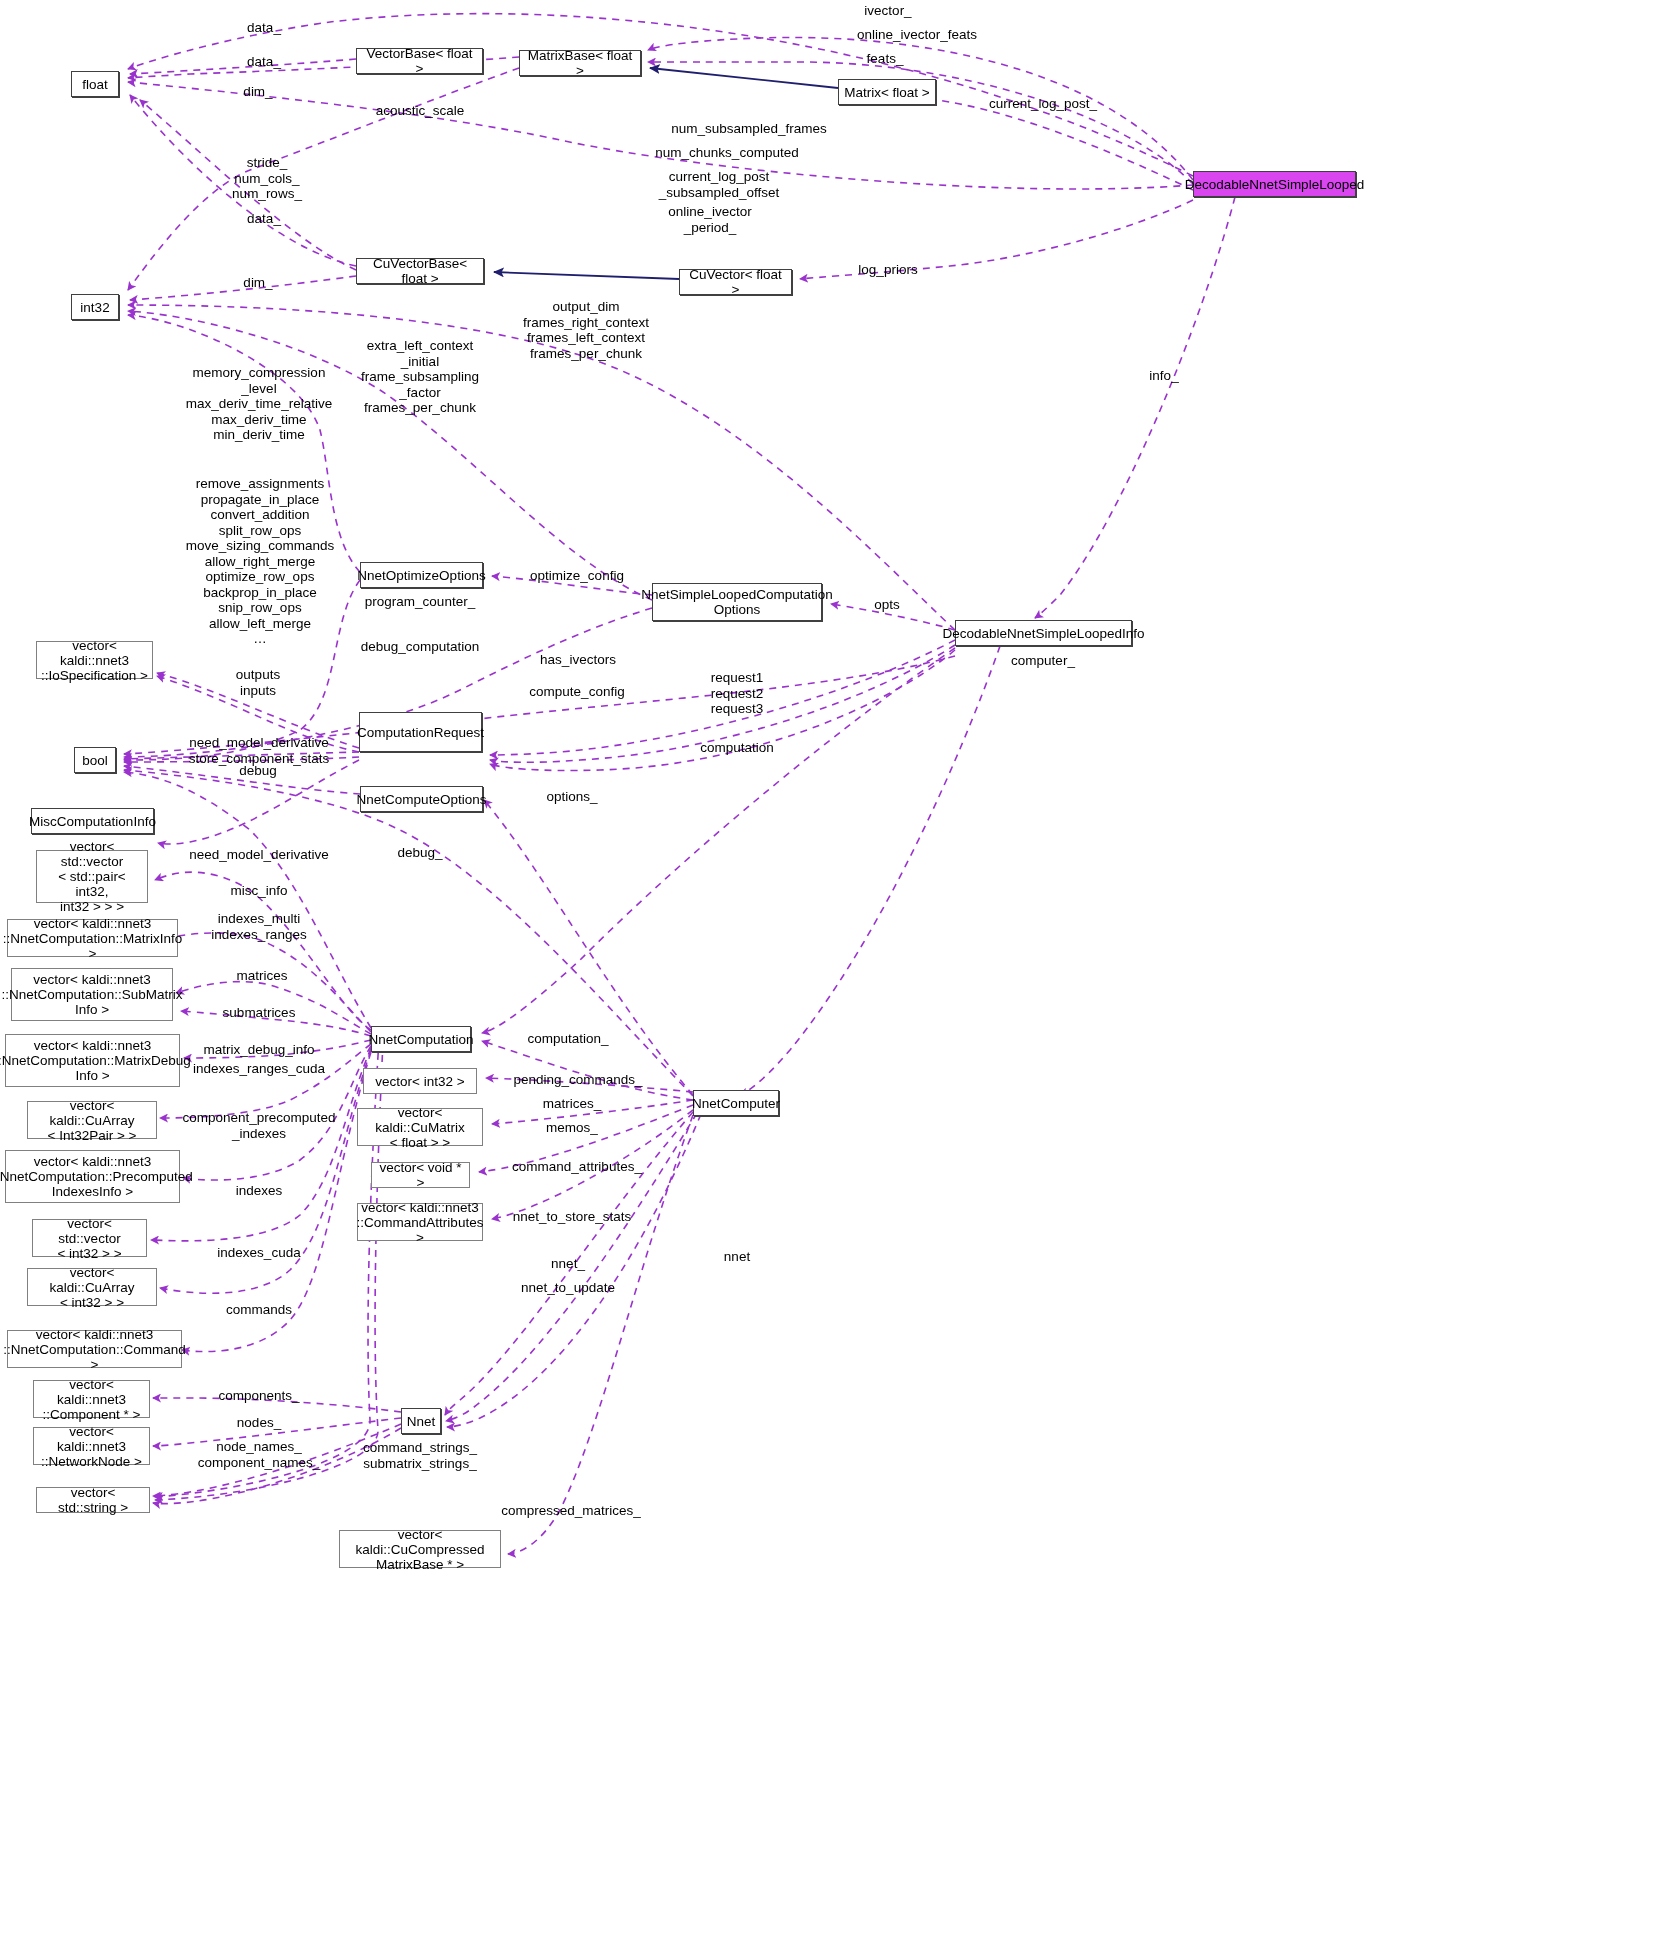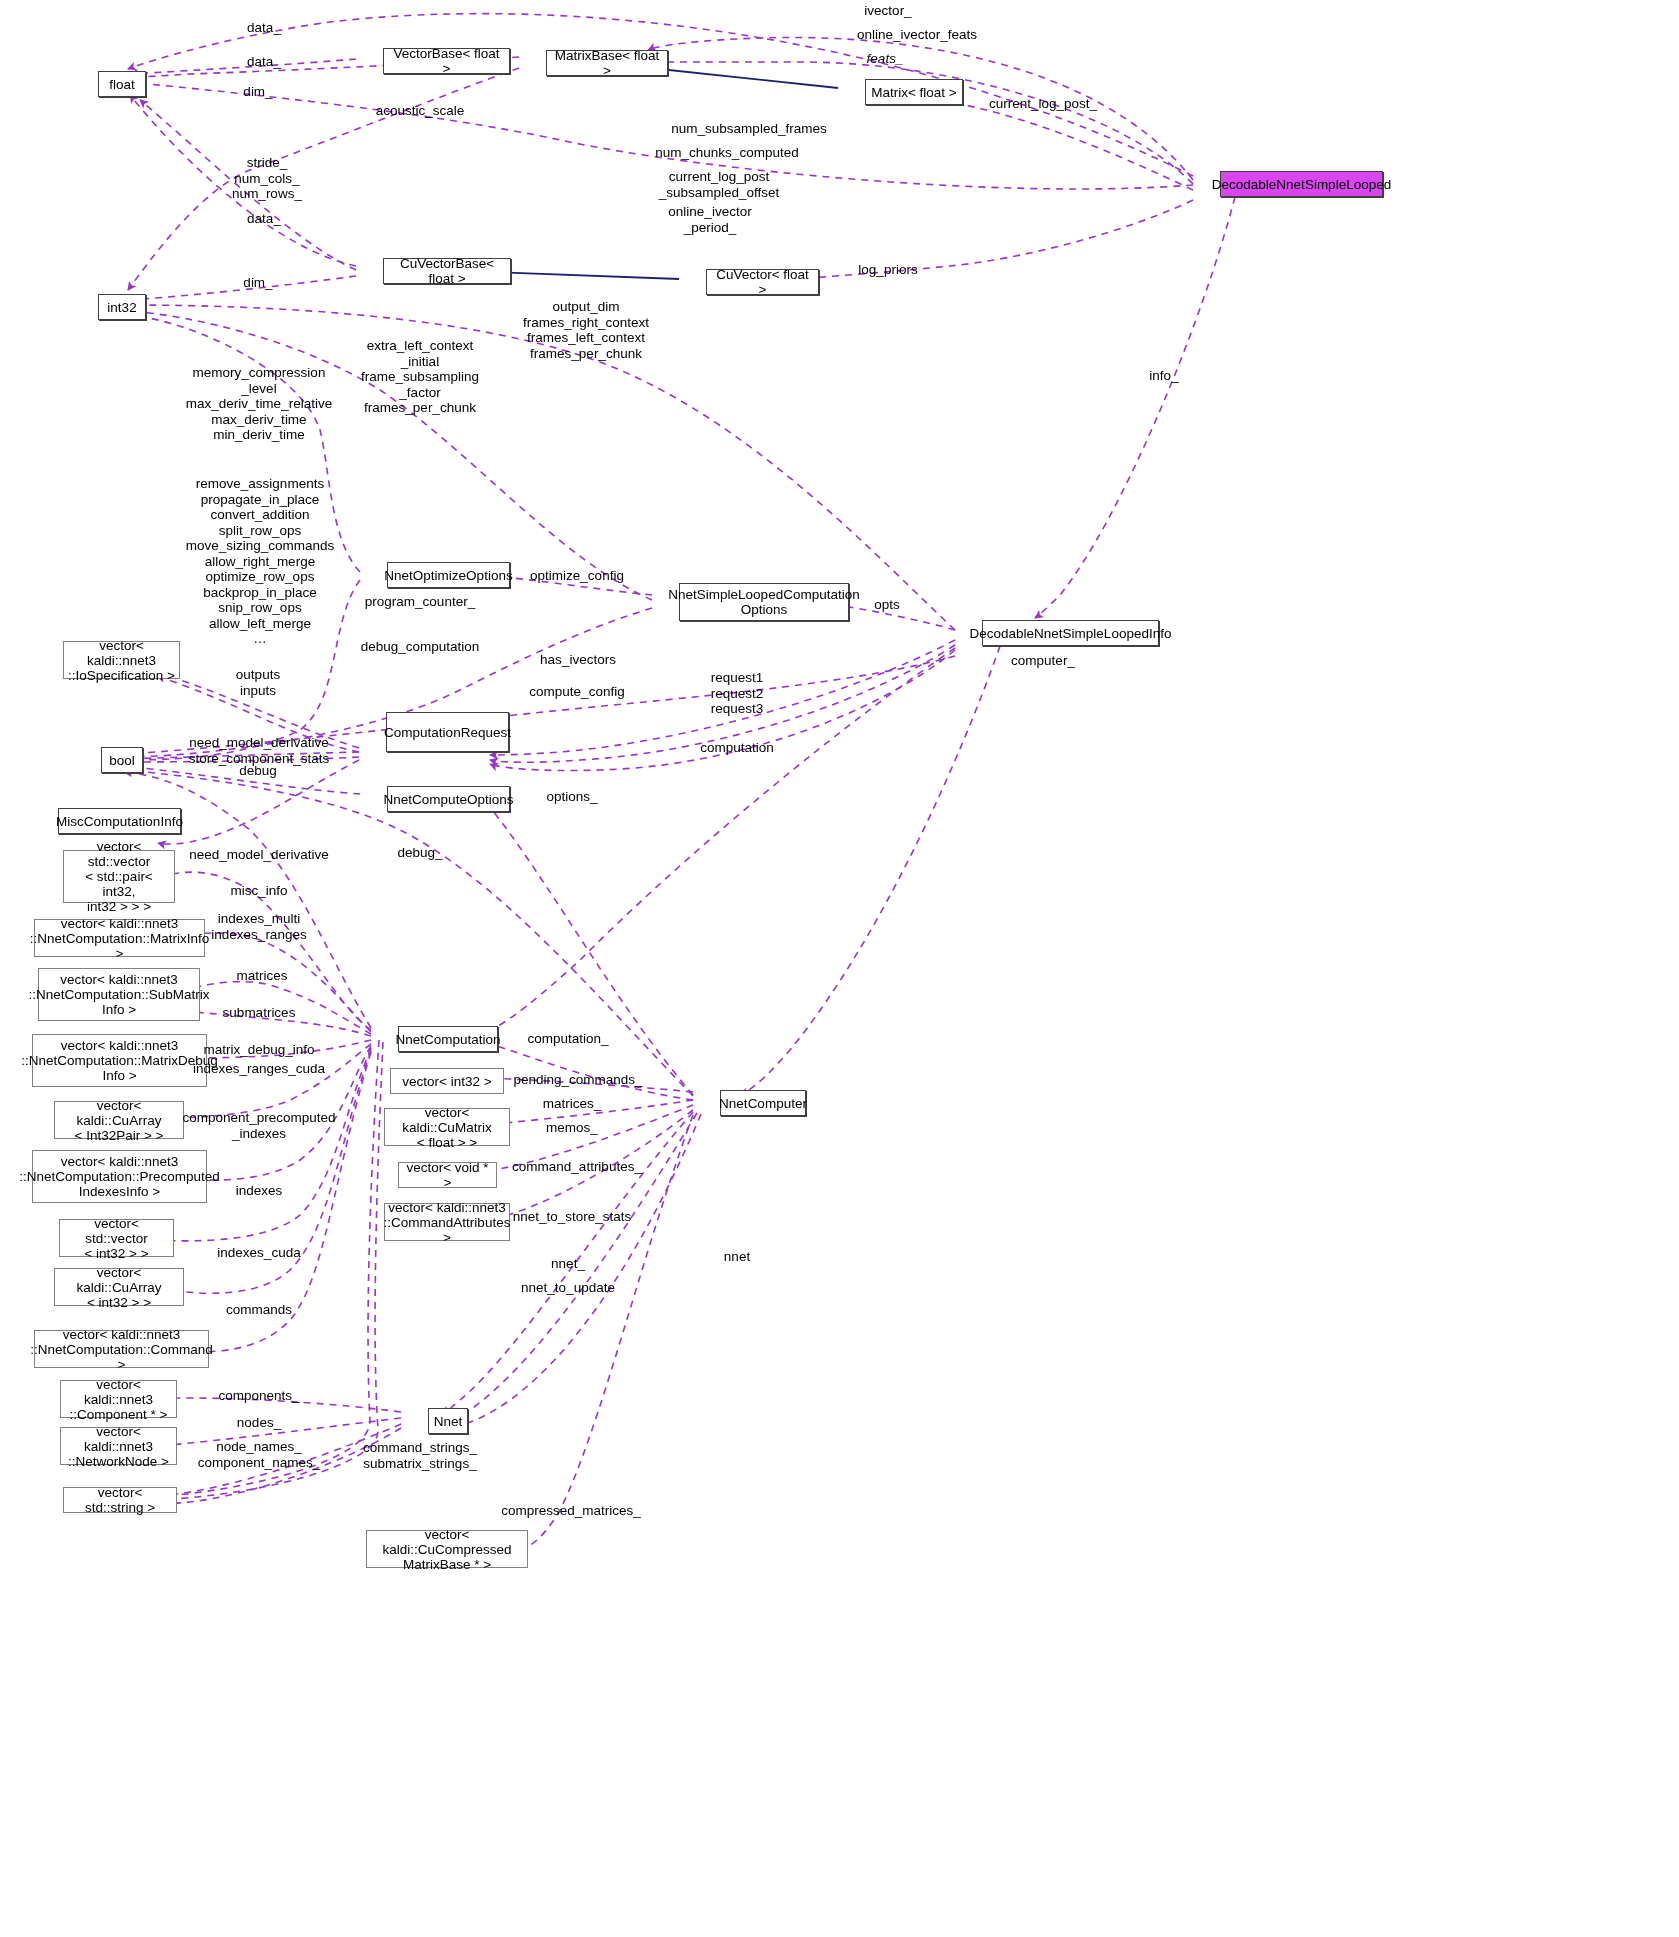--- a/index.html
+++ b/index.html
@@ -31,21 +31,20 @@
     align-items: center;
     justify-content: center;
     text-align: center;
     background: #ffffff;
     border: 1px solid #808080;
     font-size: 13.5px;
     line-height: 15px;
     color: #000000;
     white-space: pre-line;
     padding: 2px 4px;
-    margin-left: 27px;
   }
   .node.cls {
     border: 1px solid #404040;
     box-shadow: 1px 1px 0 0 #404040;
   }
   .node.current {
     background: #d946ef;
     border: 1px solid #404040;
     box-shadow: 1px 1px 0 0 #404040;
   }
@@ -239,21 +238,21 @@
 MatrixBase * &gt;</div>
     </div>
 
   <div id="labels-layer">
       <div class="edge-label" style="left: 264px; top: 20px;">data_</div>
       <div class="edge-label" style="left: 264px; top: 54px;">data_</div>
       <div class="edge-label" style="left: 258px; top: 84px;">dim_</div>
       <div class="edge-label" style="left: 420px; top: 103px;">acoustic_scale</div>
       <div class="edge-label" style="left: 888px; top: 3px;">ivector_</div>
       <div class="edge-label" style="left: 917px; top: 27px;">online_ivector_feats</div>
-      <div class="edge-label" style="left: 885px; top: 51px; font-style: italic;">feats_</div>
+      <div class="edge-label" style="left: 885px; top: 51px;">feats_</div>
       <div class="edge-label" style="left: 1043px; top: 96px;">current_log_post_</div>
       <div class="edge-label" style="left: 749px; top: 121px;">num_subsampled_frames</div>
       <div class="edge-label" style="left: 727px; top: 145px;">num_chunks_computed</div>
       <div class="edge-label" style="left: 719px; top: 169px;">current_log_post
 _subsampled_offset</div>
       <div class="edge-label" style="left: 710px; top: 204px;">online_ivector
 _period_</div>
       <div class="edge-label" style="left: 267px; top: 155px;">stride_
 num_cols_
 num_rows_</div>

